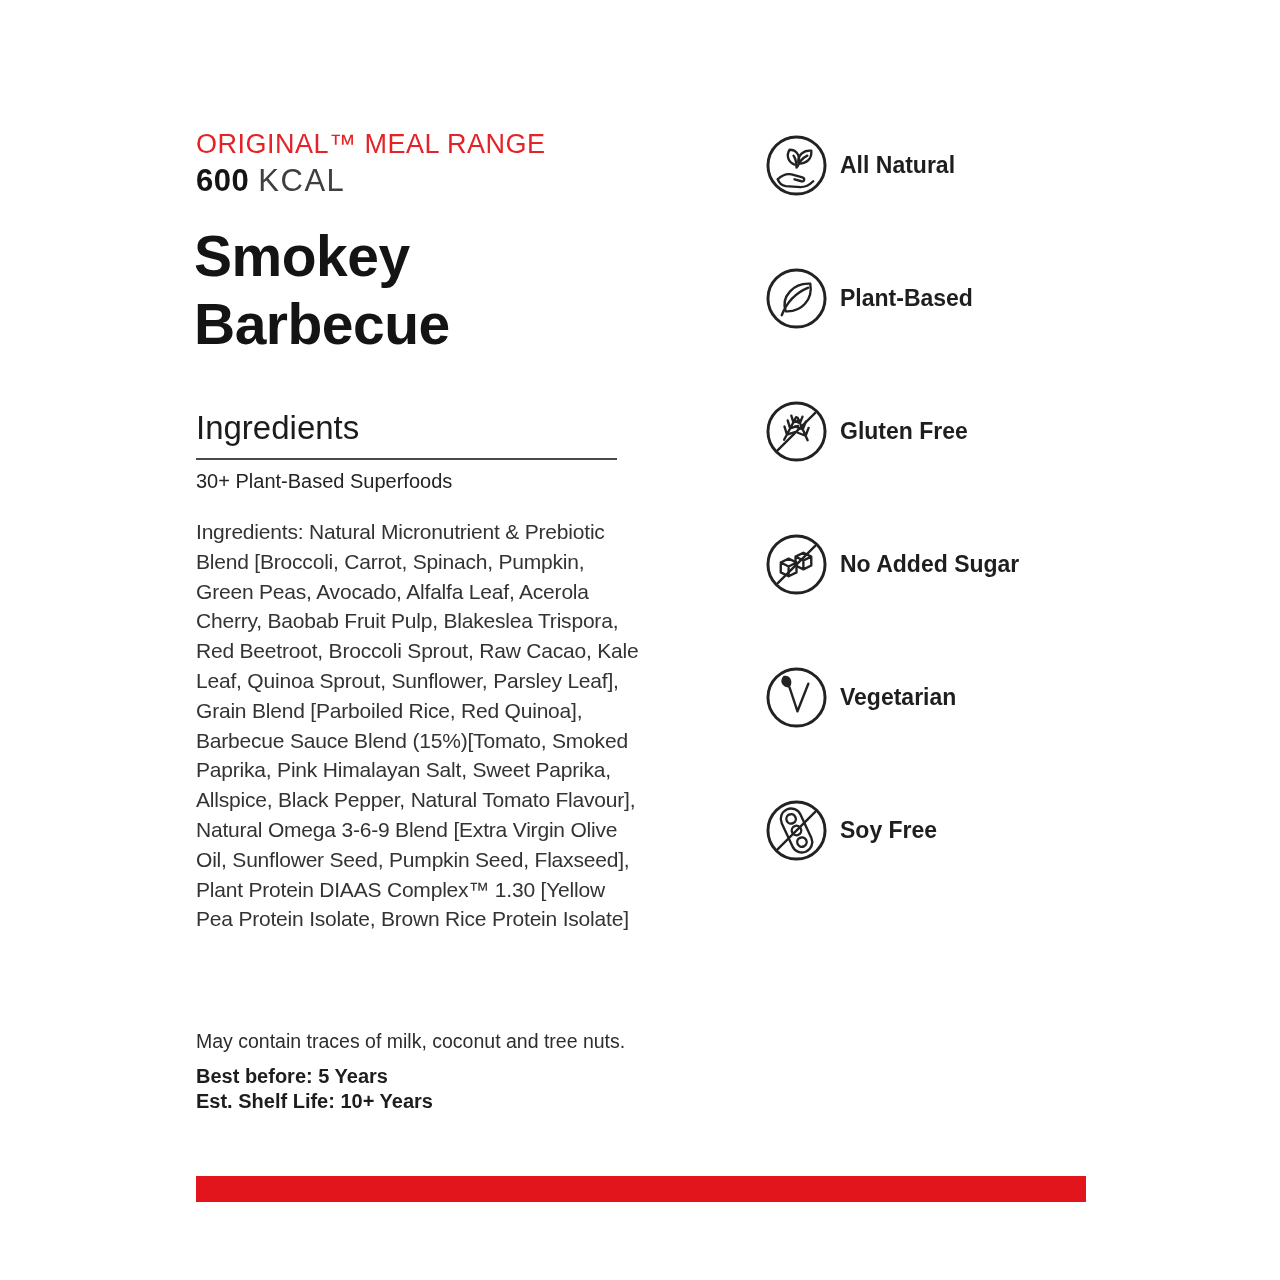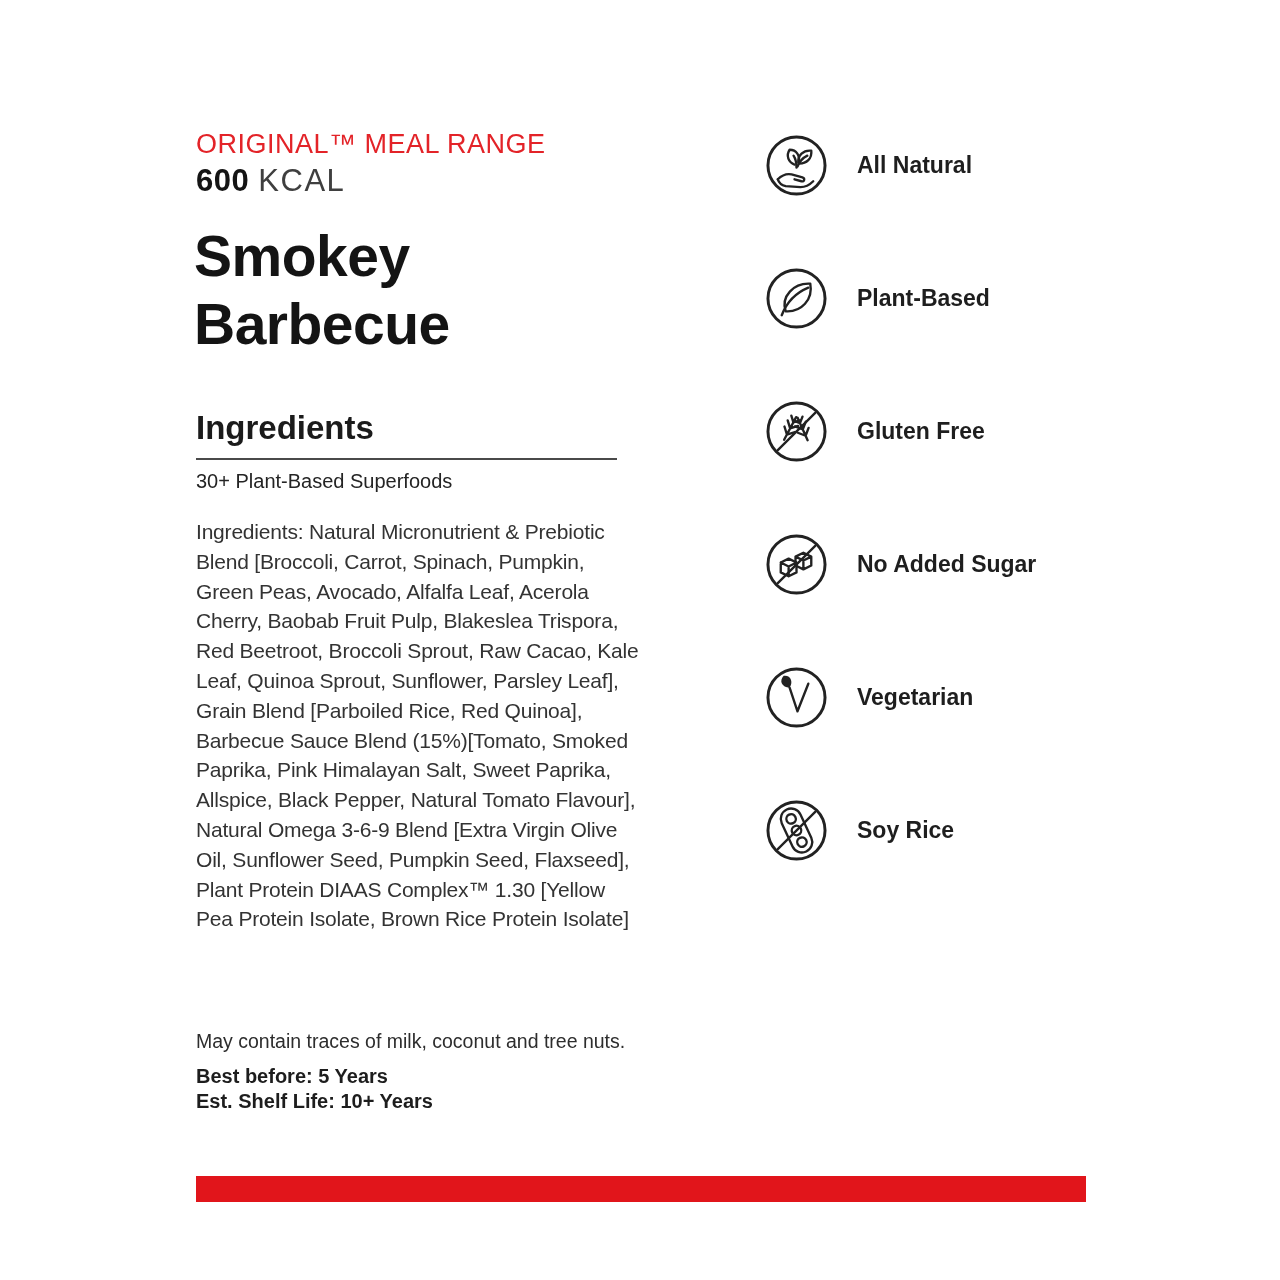--- a/index.html
+++ b/index.html
@@ -25,21 +25,21 @@
   }
   .kcal-line .kcal-value { font-weight: 700; color: #141414; }
   .kcal-line .kcal-unit { font-weight: 400; color: #3f3f3f; letter-spacing: 1.5px; }
   .product-name {
     position: absolute; left: 194px; top: 222px; width: 360px;
     font-size: 57px; line-height: 68px; font-weight: 700;
     letter-spacing: -0.5px; color: #141414;
   }
   .ingredients-heading {
     position: absolute; left: 196px; top: 409px;
-    font-size: 33px; font-weight: 700; color: #1b1b1b;
+    font-size: 33px; font-weight: 400; color: #1b1b1b;
   }
   .divider {
     position: absolute; left: 196px; top: 458px; width: 421px;
     border-top: 2px solid #4a4a4a;
   }
   .subheading {
     position: absolute; left: 196px; top: 470px;
     font-size: 20px; color: #242424;
   }
   .body-text {
@@ -59,21 +59,21 @@
   
   .red-bar {
     position: absolute; left: 196px; top: 1176px;
     width: 890px; height: 26px;
     background: #E1151B;
   }
 
   
   .badge-list { position: absolute; left: 765px; top: 134px; }
   .badge-row {
-    display: flex; align-items: center; gap: 29px;
+    display: flex; align-items: center; gap: 12px;
     height: 63px; margin-bottom: 70px;
   }
   .badge-row:last-child { margin-bottom: 0; }
   .badge-icon { width: 63px; height: 63px; flex: 0 0 63px; }
   .badge-icon svg { display: block; width: 63px; height: 63px; }
   .badge-label {
     font-size: 23px; font-weight: 700; color: #1e1e1e; white-space: nowrap;
   }
   .icon-ring { stroke: #222222; fill: none; stroke-width: 3; }
   .icon-stroke { stroke: #222222; fill: none; stroke-width: 2.4; stroke-linecap: round; stroke-linejoin: round; }
@@ -184,17 +184,17 @@
           <circle class="icon-ring" cx="32" cy="32" r="29"></circle>
           <g class="icon-stroke" stroke-width="2.2" transform="rotate(-25 32 32)">
             <rect x="21.5" y="8.5" width="21" height="47" rx="10.5"></rect>
             <circle cx="32" cy="19" r="4.8"></circle>
             <circle cx="32" cy="32" r="4.8"></circle>
             <circle cx="32" cy="45" r="4.8"></circle>
           </g>
           <path class="icon-stroke" stroke-width="2.8" d="M13 51L51 13"></path>
         </svg>
       </span>
-      <span class="badge-label">Soy Rice</span>
+      <span class="badge-label">Soy Free</span>
     </div>
 
   </div>
 </div>
 
 </body></html>

